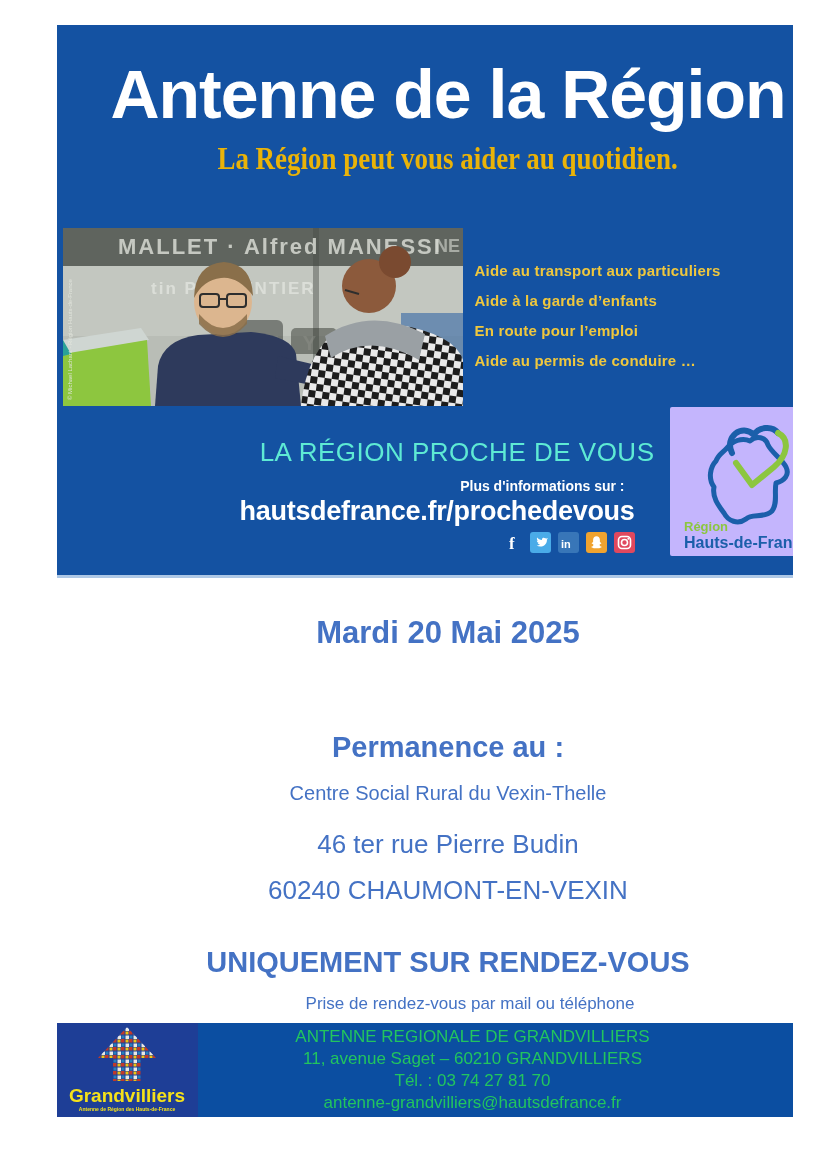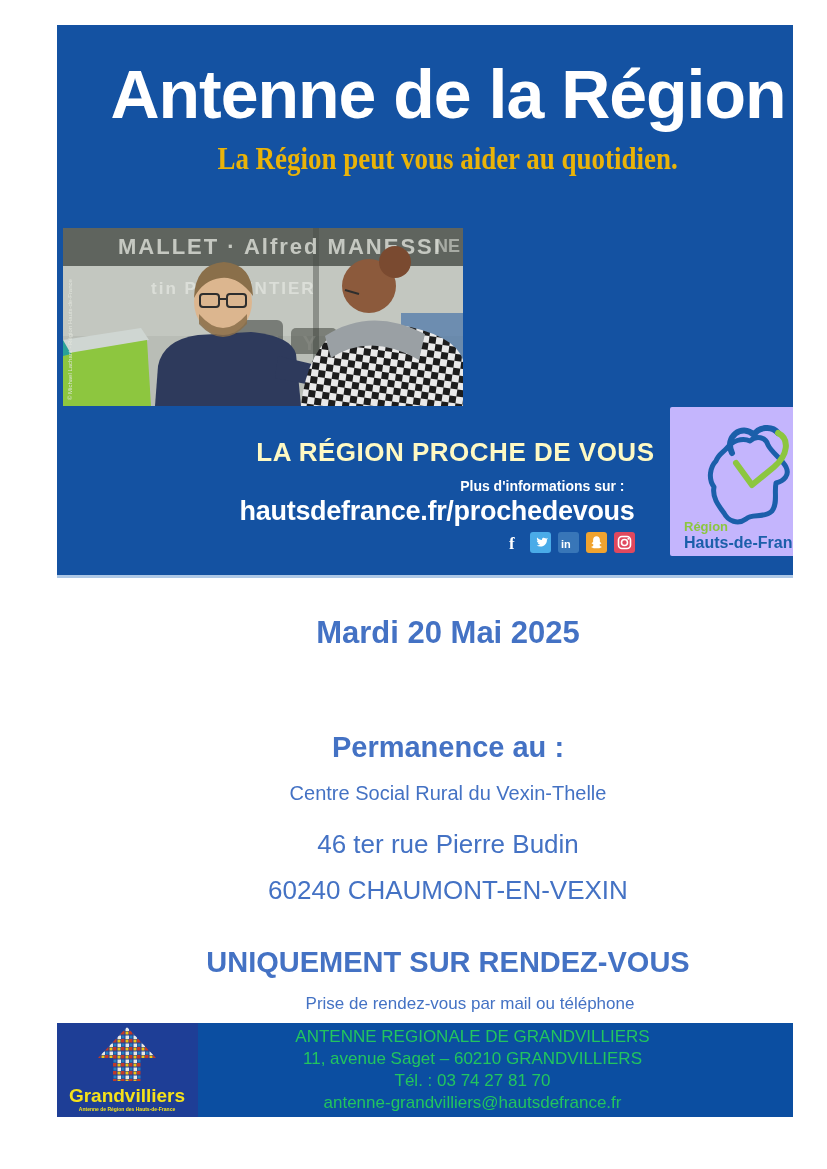--- a/index.html
+++ b/index.html
@@ -23,21 +23,21 @@
   }
   .banner-subtitle > span { display:inline-block; transform:scaleX(.87); transform-origin:center; }
   .photo { position:absolute; left:6px; top:203px; width:400px; height:178px; }
   .services {
     position:absolute; left:418px; top:231px;
     color:#efc73d; font-size:15px; font-weight:700; letter-spacing:.2px;
   }
   .services .svc { height:30px; line-height:30px; }
   .proche {
     position:absolute; right:185px; top:412px;
-    color:#fef9c3; font-size:26px; font-weight:700; letter-spacing:.5px;
+    color:#5eead4; font-size:26px; font-weight:400; letter-spacing:.5px;
   }
   .plus-info {
     position:absolute; right:215px; top:453px;
     color:#ffffff; font-size:14px; font-weight:700;
   }
   .site-url {
     position:absolute; right:205px; top:471px;
     color:#ffffff; font-size:27px; font-weight:700; letter-spacing:-.3px;
   }
   .social-row {
@@ -133,20 +133,26 @@
         <g>
           <polygon points="0,112 78,100 86,112 6,126" fill="#cfd6d2"></polygon>
           <polygon points="0,126 84,112 88,178 0,178" fill="#8dc63f"></polygon>
           <polygon points="0,112 8,126 0,128" fill="#2aa198"></polygon>
         </g>
 
         <text transform="translate(9,172) rotate(-90)" font-size="6" fill="#e3e6de" opacity="0.9">© Michael Lachant - Région Hauts-de-France</text>
       </svg>
     </div>
 
+    <div class="services">
+      <div class="svc">Aide au transport aux particuliers</div>
+      <div class="svc">Aide à la garde d’enfants</div>
+      <div class="svc">En route pour l’emploi</div>
+      <div class="svc">Aide au permis de conduire …</div>
+    </div>
 
     <div class="proche">LA RÉGION PROCHE DE VOUS</div>
     <div class="plus-info">Plus d'informations sur :</div>
     <div class="site-url">hautsdefrance.fr/prochedevous</div>
 
     <div class="social-row">
       <svg class="sicon" viewBox="0 0 21 21">
         <text x="7" y="17" font-size="17" font-weight="bold" fill="#ffffff" font-family="Liberation Serif, serif">f</text>
       </svg>
       <svg class="sicon" viewBox="0 0 21 21">

